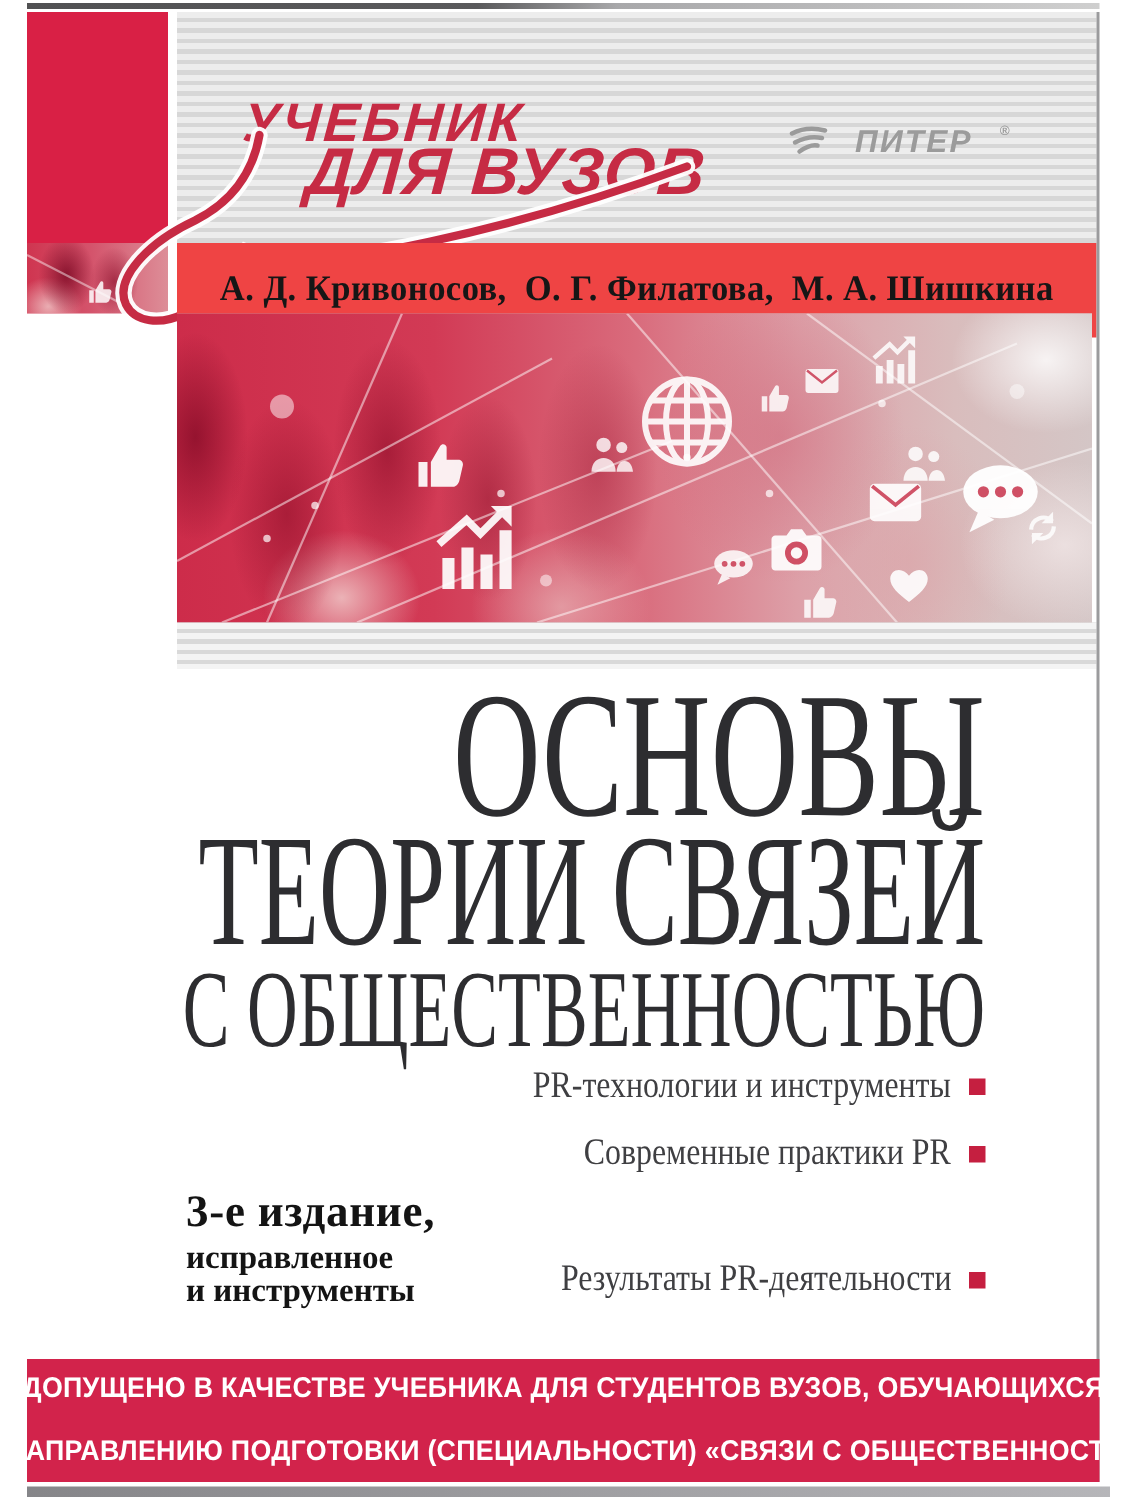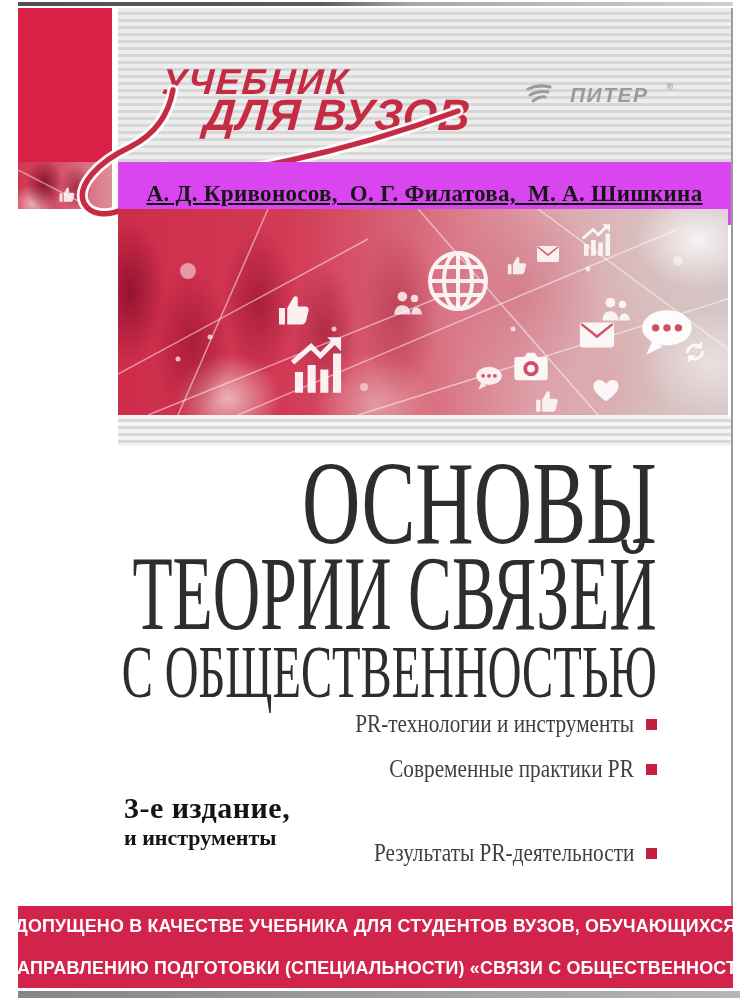--- a/index.html
+++ b/index.html
@@ -25,22 +25,22 @@
     background:repeating-linear-gradient(180deg,#ededed 0 4px,#d7d7d7 4px 7px);}
   #uchebnik{position:absolute;left:44px;top:56px;font:italic 700 36px "Liberation Sans",sans-serif;
     letter-spacing:2px;line-height:1;transform:skewX(-4deg);white-space:nowrap;}
   #dlya{position:absolute;left:86px;top:85px;font:italic 700 44px "Liberation Sans",sans-serif;
     letter-spacing:1px;line-height:1;transform:skewX(-4deg);white-space:nowrap;}
   #piter{position:absolute;left:408px;top:74px;display:flex;align-items:center;gap:18px;}
   #piter .pname{font:italic 700 21px "Liberation Sans",sans-serif;letter-spacing:1.5px;line-height:1;}
   #piter .pr{font:700 9px "Liberation Sans",sans-serif;vertical-align:top;position:relative;top:-7px;}
 
   
-  #authors{left:118px;top:162px;width:613px;height:63px;background:#d946ef;
-    display:flex;align-items:center;justify-content:center;text-decoration:underline;}
+  #authors{left:118px;top:162px;width:613px;height:63px;background:#ef4444;
+    display:flex;align-items:center;justify-content:center;}
   #authors span{font-weight:700;font-size:24px;color:#161616;letter-spacing:.3px;
     transform:scaleX(.96);white-space:nowrap;}
 
   
   #photo{left:118px;top:209px;width:610px;height:206px;overflow:hidden;background-color:#d8b9b9;
     background-image:
       radial-gradient(90px 70px at 95% 15%, rgba(255,255,255,.8), transparent 70%),
       radial-gradient(100px 80px at 97% 75%, rgba(245,235,235,.7), transparent 70%),
       radial-gradient(50px 100px at 2% 40%, rgba(125,8,35,.7), transparent 70%),
       radial-gradient(55px 110px at 12% 65%, rgba(150,18,45,.65), transparent 70%),
@@ -240,20 +240,21 @@
   <span class="btext">Современные практики PR</span>
   <span class="bsq" style="background: rgb(197, 31, 64);"></span>
 </div>
 <div id="b3" class="brow">
   <span class="btext">Результаты PR-деятельности</span>
   <span class="bsq" style="background: rgb(197, 31, 64);"></span>
 </div>
 
 <div id="edition" class="abs">
   <div class="e1">3-е издание,</div>
+  <div class="e2">исправленное</div>
   <div class="e3">и инструменты</div>
 </div>
 
 <div id="approval" class="abs" style="background: rgb(210, 35, 75);">
   <span>ДОПУЩЕНО В КАЧЕСТВЕ УЧЕБНИКА ДЛЯ СТУДЕНТОВ ВУЗОВ, ОБУЧАЮЩИХСЯ</span>
   <span>ПО НАПРАВЛЕНИЮ ПОДГОТОВКИ (СПЕЦИАЛЬНОСТИ) «СВЯЗИ С ОБЩЕСТВЕННОСТЬЮ»</span>
 </div>
 
 <div id="bottom-shadow" class="abs"></div>
 

